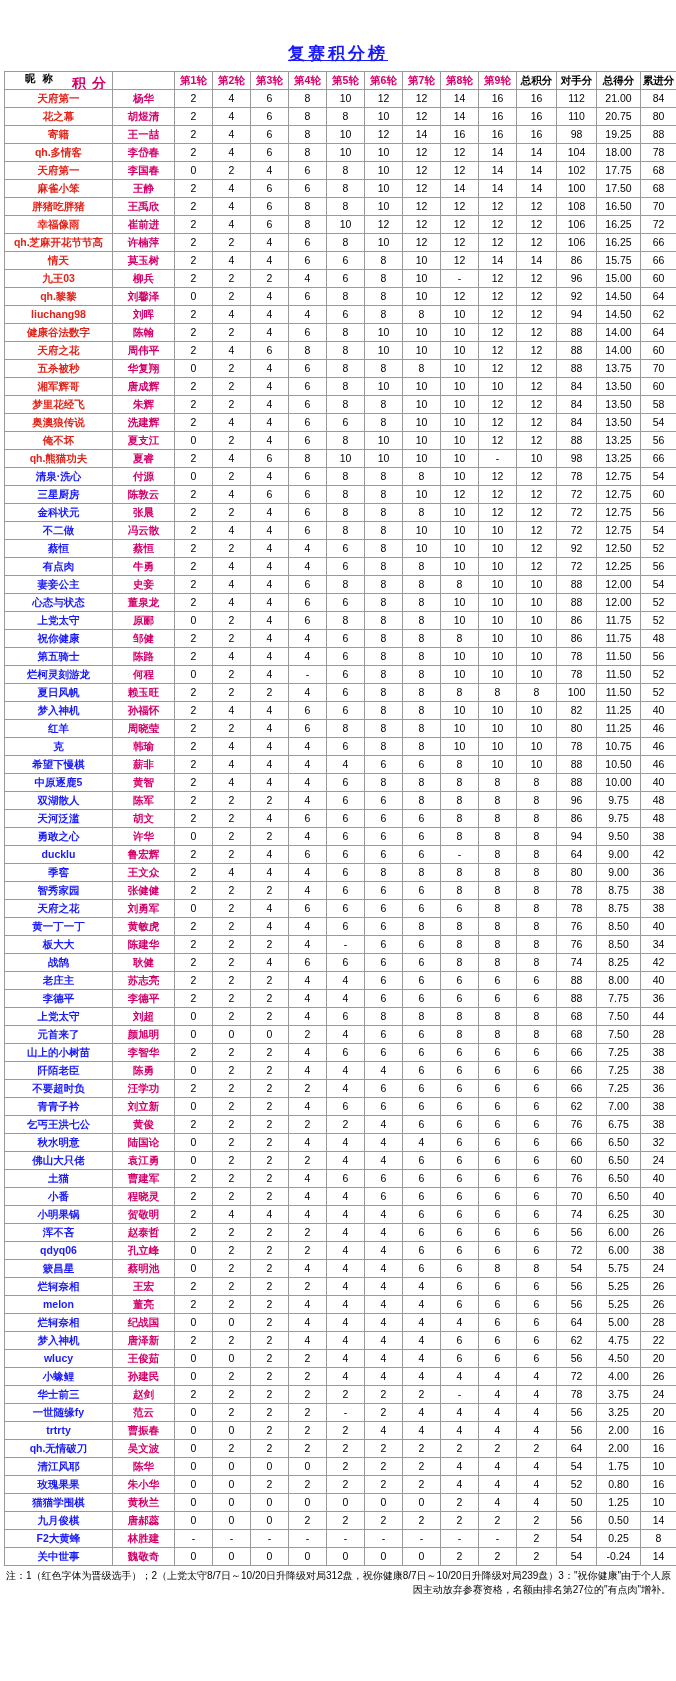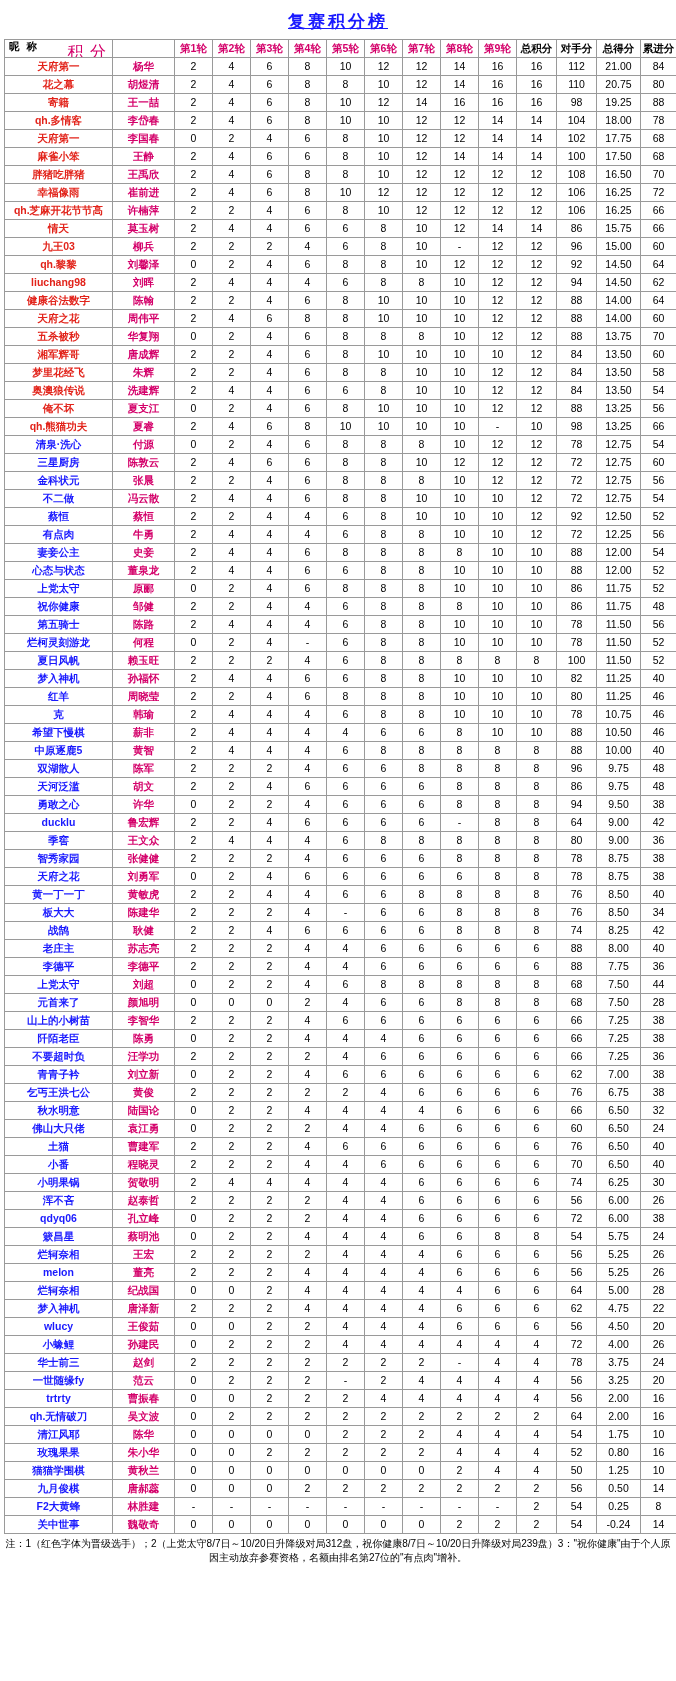--- a/index.html
+++ b/index.html
@@ -1,17 +1,17 @@
 <!DOCTYPE html>
 <html><head>
 <meta charset="utf-8">
 <style>
   html,body{margin:0;padding:0;background:#ffffff;}
   body{font-family:"Liberation Sans", sans-serif;width:676px;}
-  .page{width:676px;box-sizing:border-box;padding:4px;}
+  .page{width:676px;box-sizing:border-box;padding:4px;margin-top:32px;}
   .title{
     text-align:center;
     color:#1a1aff;
     font-weight:bold;
     font-size:17px;
     letter-spacing:3px;
     padding:6px 0 6px 0;
     text-decoration:underline;
   }
   table.grid{
@@ -38,46 +38,46 @@
   }
   .hdr td.black{color:#000000;}
   .corner{
     position:relative;
     padding:0;
     height:34px;
     background:
       linear-gradient(to top right, transparent calc(50% - 0.6px), #9a9a9a, transparent calc(50% + 0.6px));
   }
   .corner .tl{
-    position:absolute;left:4px;bottom:2px;font-weight:bold;font-size:10.5px;color:#000;
+    position:absolute;left:20px;bottom:2px;font-weight:bold;font-size:10.5px;color:#000;
     letter-spacing:2px;
   }
   .corner .br{
-    position:absolute;right:5px;top:3px;font-weight:normal;font-size:16px;color:#d4006a;
+    position:absolute;right:5px;top:3px;font-weight:bold;font-size:14px;color:#d4006a;
     letter-spacing:1px;
   }
   .nick{color:#1a1aff;font-weight:bold;}
   .nick.red{color:#e2231a;}
   .name{color:#d4006a;font-weight:bold;}
   .num{color:#000;}
   .w-nick{width:108px;}
   .w-name{width:62px;}
   .w-rd{width:38px;}
   .w-tot{width:40px;}
   .w-opp{width:40px;}
   .w-score{width:44px;}
   .w-cum{width:36px;}
   .w-rank{width:32px;}
   .note{
     width:666px;
     margin:3px auto 8px auto;
     font-size:10px;
     line-height:14px;
     color:#000;
-    text-align:center;
+    text-align:right;
   }
 </style>
 </head>
 <body>
 
 <div class="page">
 
   <div class="title">复赛积分榜</div>
 
   <table class="grid">

